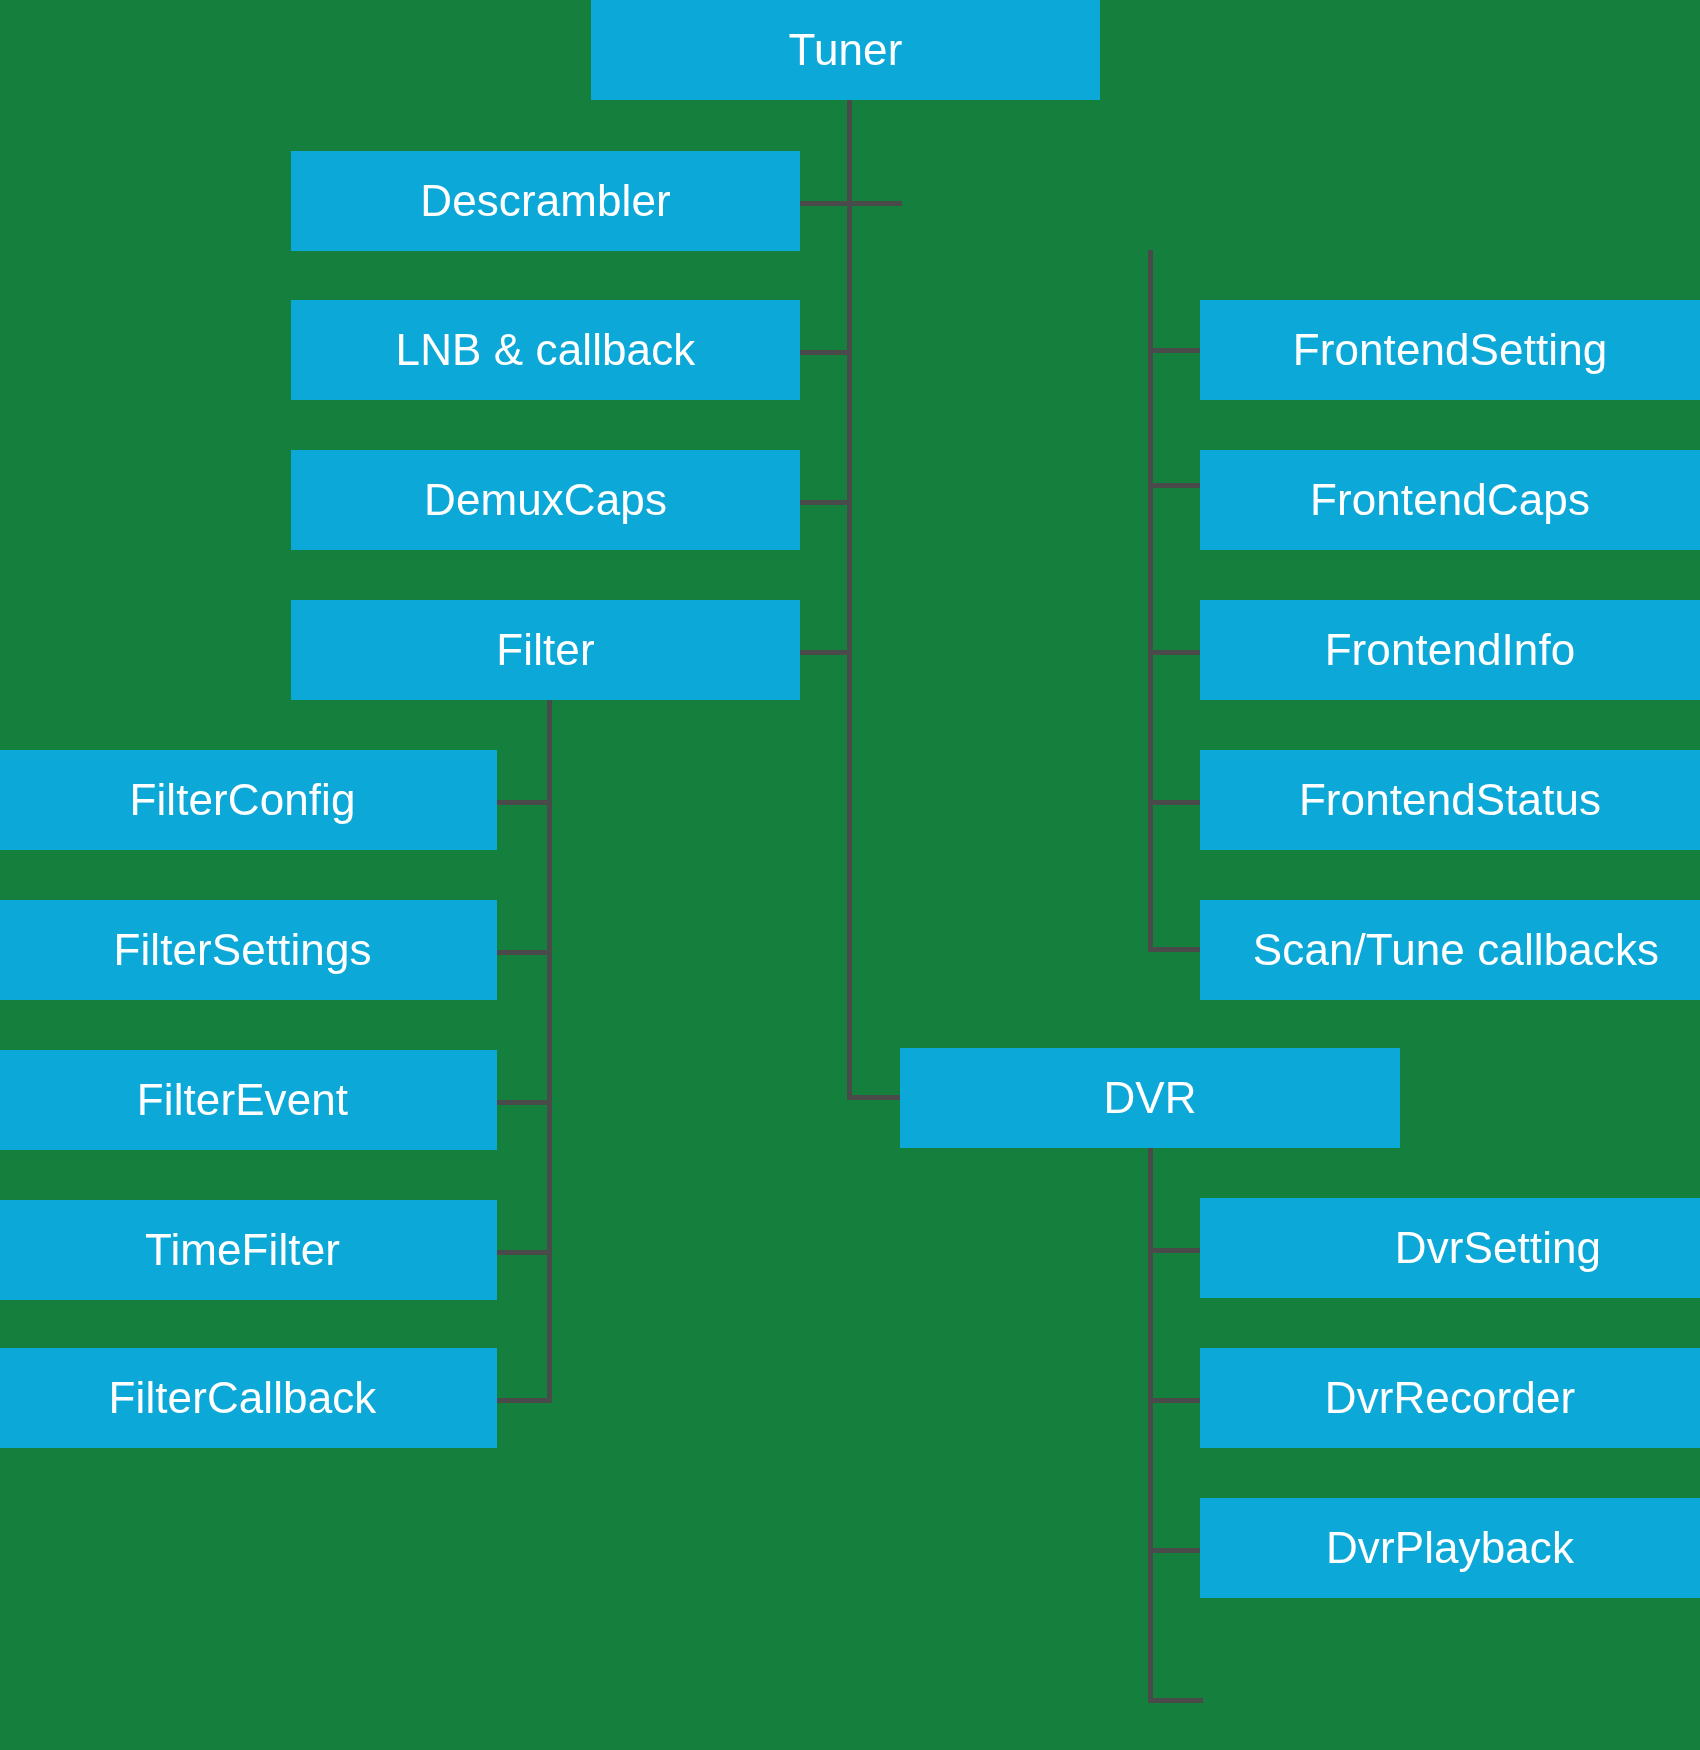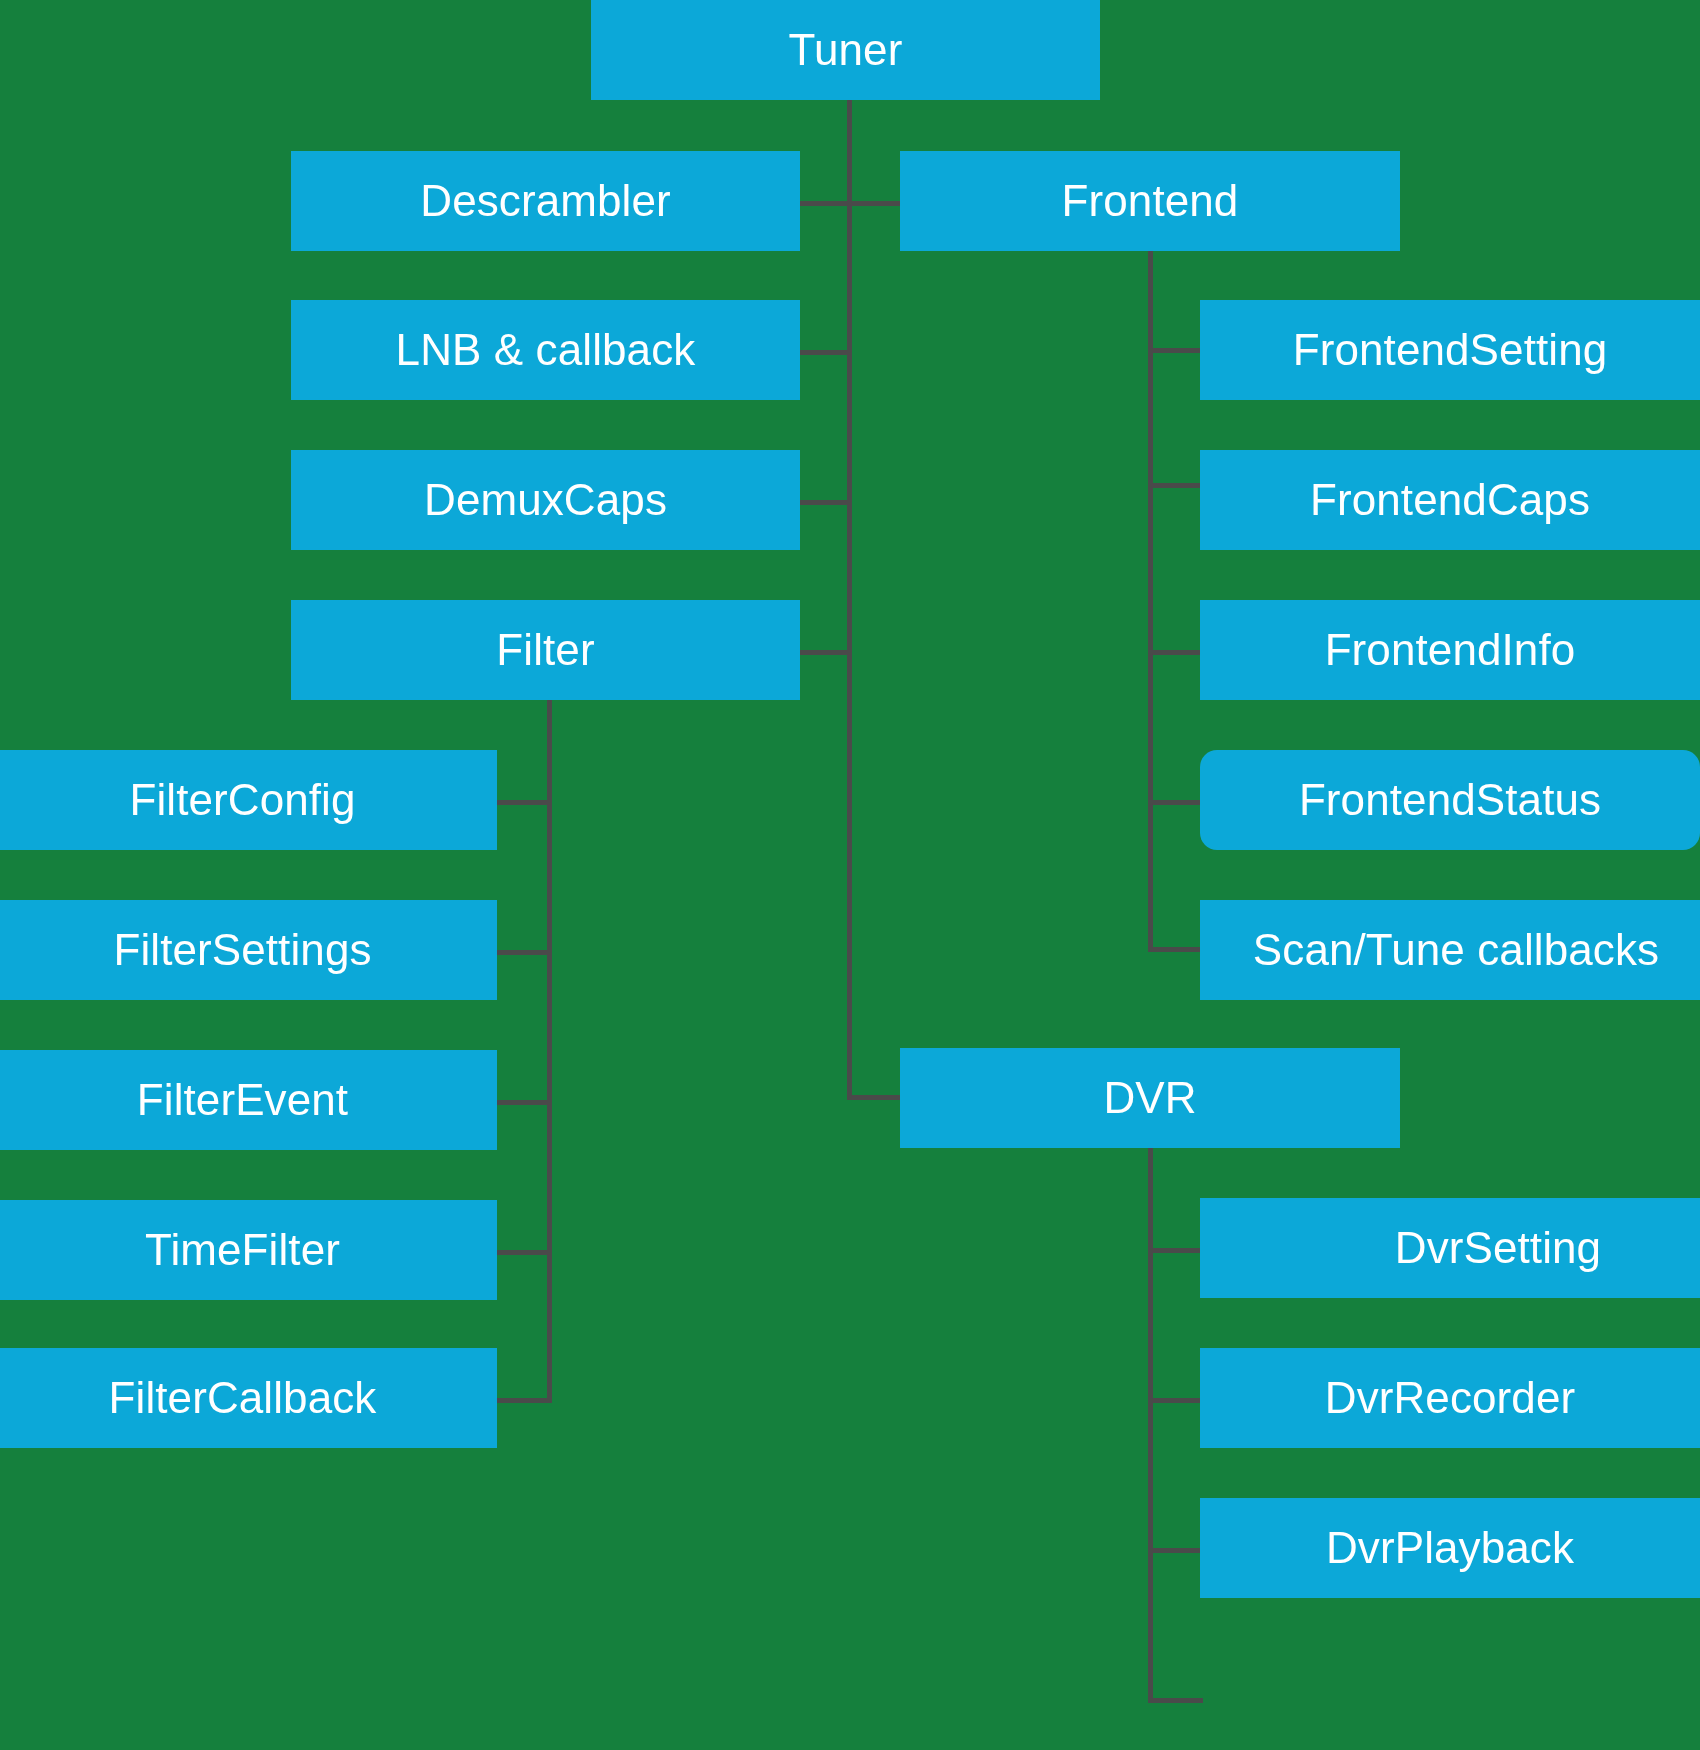--- a/index.html
+++ b/index.html
@@ -81,23 +81,20 @@
   <div class="edge h" style="left:1148px; top:1698px; width:55px;"></div>
 
   <div class="node" style="left:591px; top:0px; width:509px; height:100px;">
     <span class="label">Tuner</span>
   </div>
 
   <div class="node" style="left:291px; top:151px; width:509px; height:100px;">
     <span class="label">Descrambler</span>
   </div>
 
-  <div class="node" style="left:900px; top:151px; width:500px; height:100px;">
-    <span class="label">Frontend</span>
-  </div>
 
   <div class="node" style="left:291px; top:300px; width:509px; height:100px;">
     <span class="label">LNB &amp; callback</span>
   </div>
 
   <div class="node" style="left:291px; top:450px; width:509px; height:100px;">
     <span class="label">DemuxCaps</span>
   </div>
 
   <div class="node" style="left:1200px; top:300px; width:500px; height:100px;">
@@ -113,21 +110,21 @@
   </div>
 
   <div class="node" style="left:1200px; top:600px; width:500px; height:100px;">
     <span class="label">FrontendInfo</span>
   </div>
 
   <div class="node" style="left:-12px; top:750px; width:509px; height:100px;">
     <span class="label">FilterConfig</span>
   </div>
 
-  <div class="node" style="left:1200px; top:750px; width:500px; height:100px;border-radius:17px;">
+  <div class="node" style="left:1200px; top:750px; width:500px; height:100px;">
     <span class="label">FrontendStatus</span>
   </div>
 
   <div class="node" style="left:-12px; top:900px; width:509px; height:100px;">
     <span class="label">FilterSettings</span>
   </div>
 
   <div class="node" style="left:1200px; top:900px; width:500px; height:100px;padding-left:12px;">
     <span class="label">Scan/Tune callbacks</span>
   </div>

